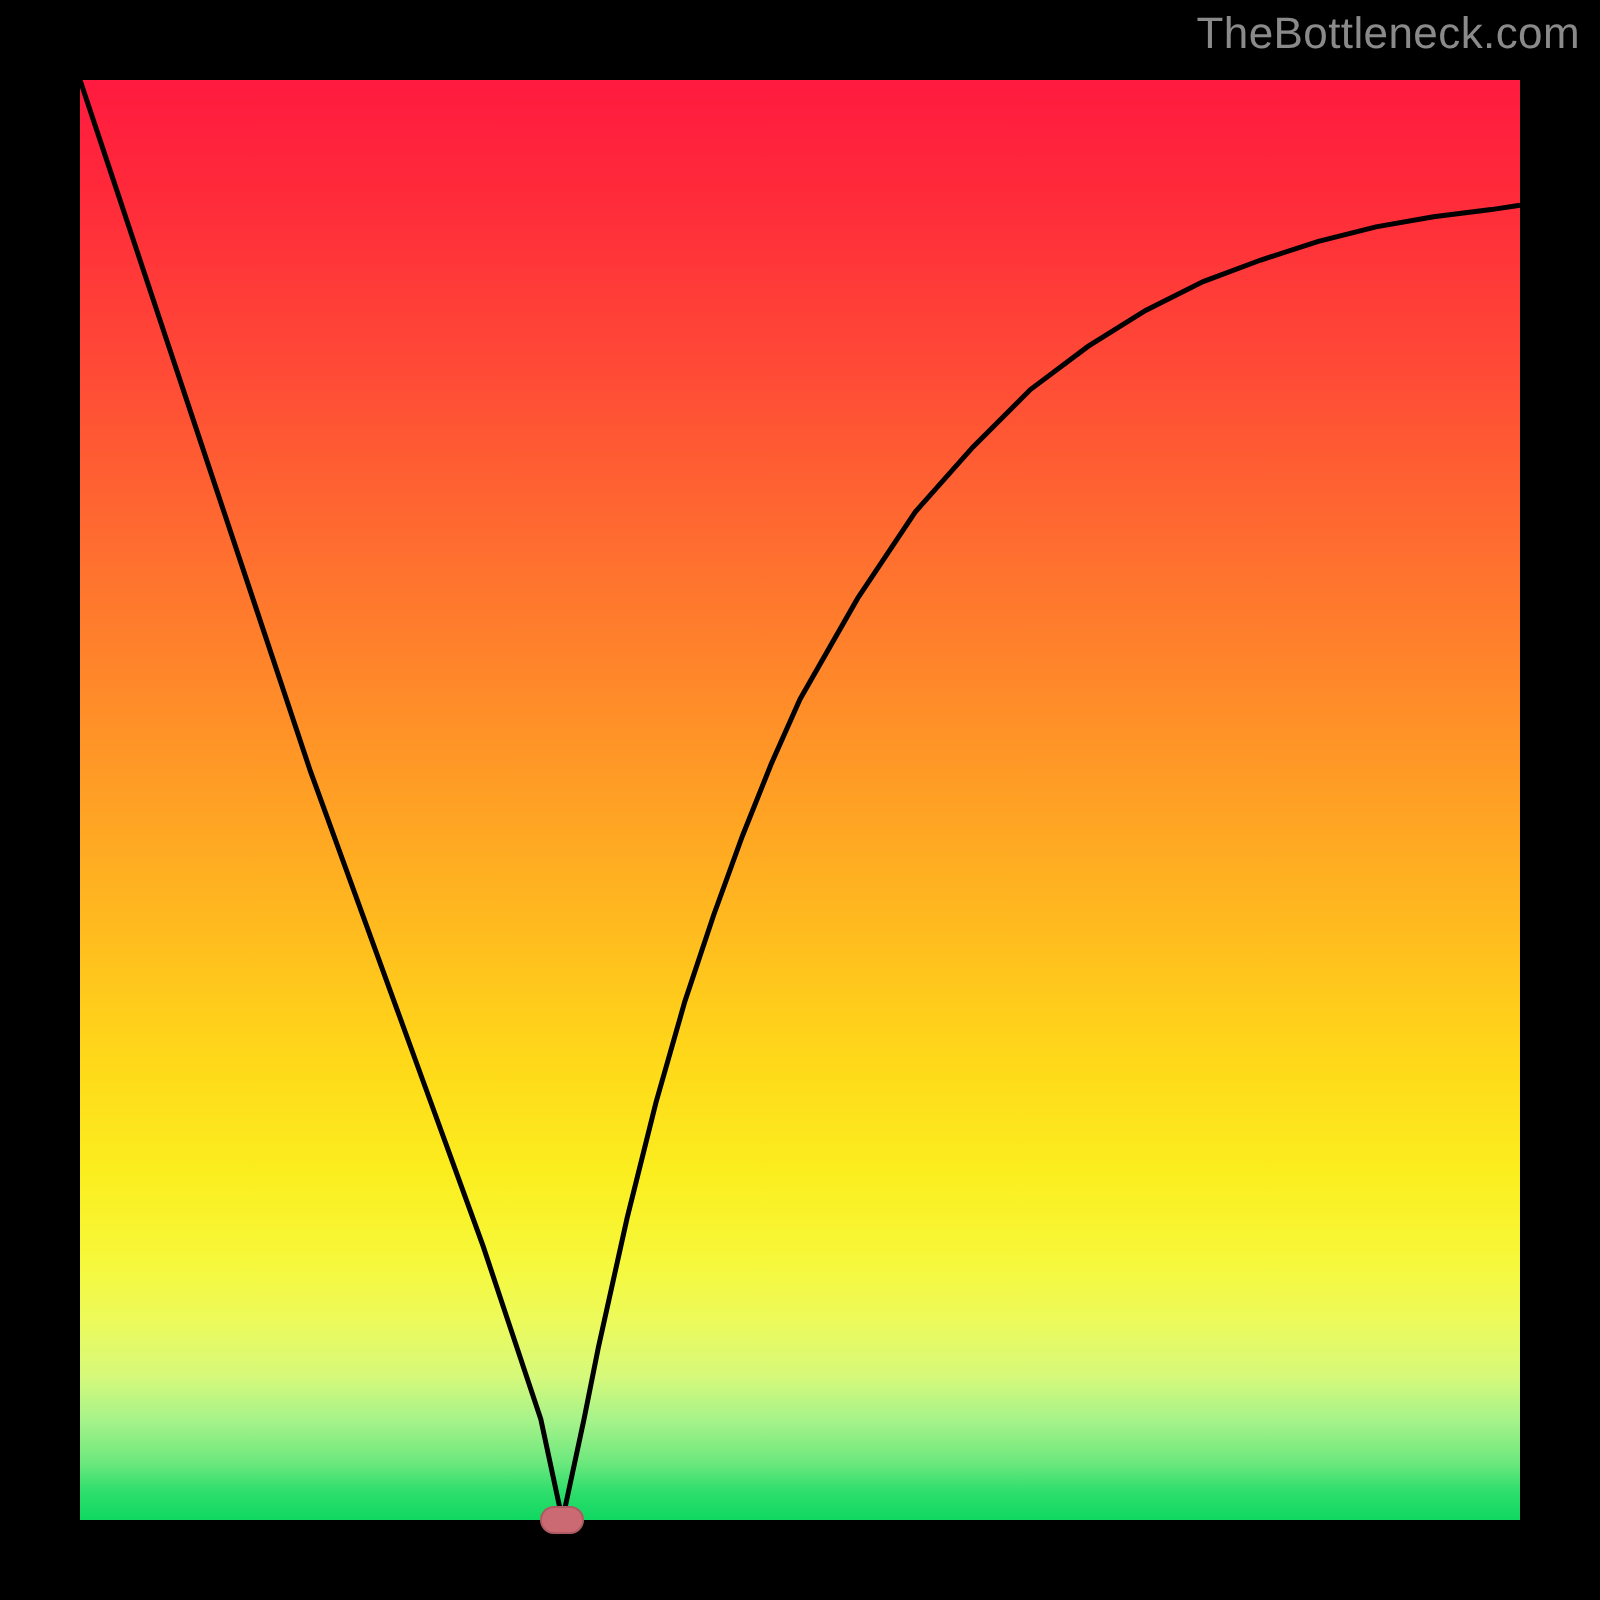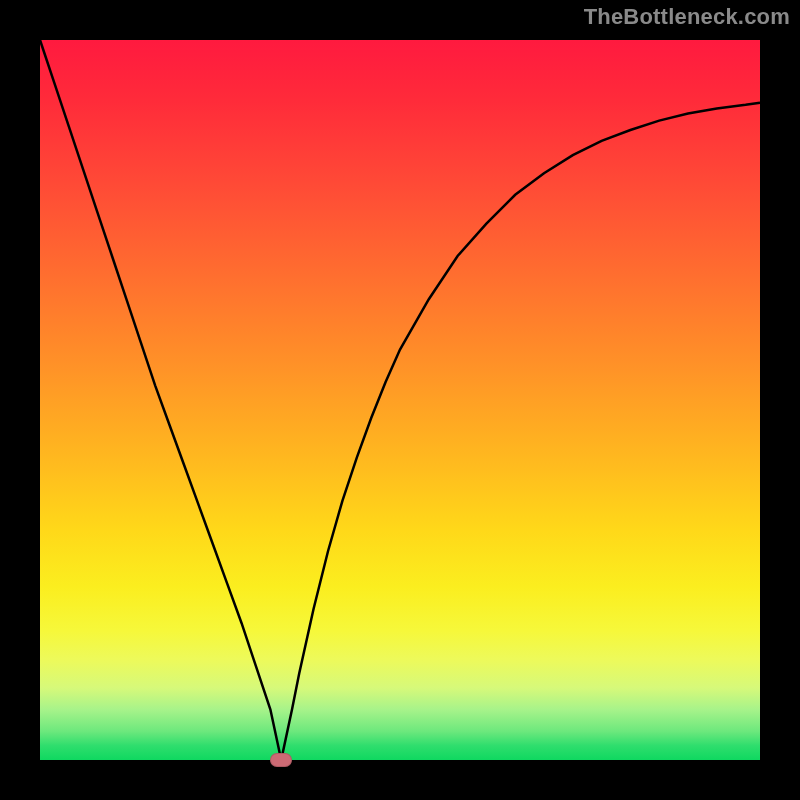--- a/index.html
+++ b/index.html
@@ -16,21 +16,21 @@
     width: 800px;
     height: 800px;
     background: #000;
   }
   .attribution {
     position: absolute;
     top: 4px;
     right: 10px;
     color: #8a8a8a;
     font-size: 22px;
-    font-weight: 700;
+    font-weight: 400;
     letter-spacing: 0.2px;
   }
   .plot-area {
     position: absolute;
     left: 40px;
     top: 40px;
     width: 720px;
     height: 720px;
     
   }

